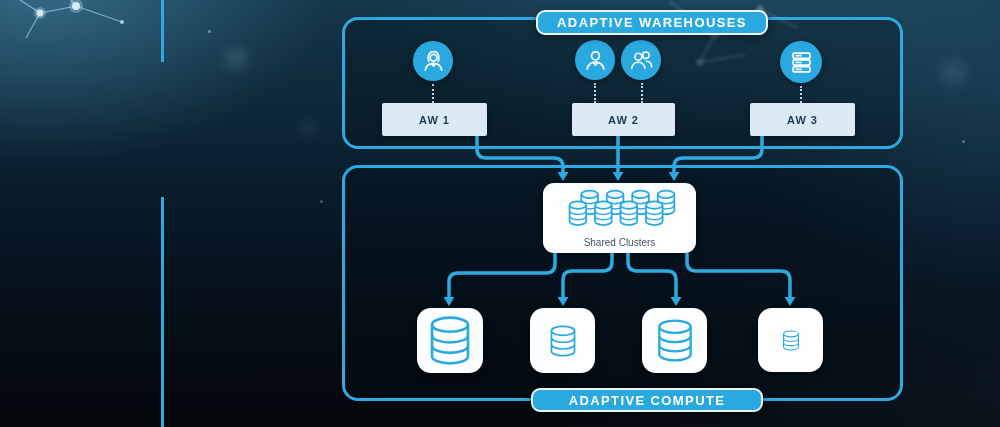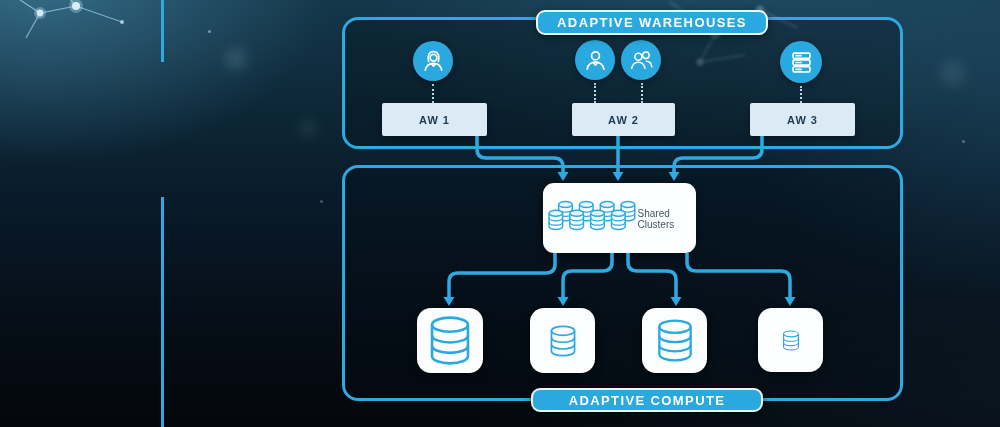--- a/index.html
+++ b/index.html
@@ -54,21 +54,21 @@
     background:#dceaf5;border-radius:2px;z-index:3;
     display:flex;align-items:center;justify-content:center;
     color:#1d3a52;font-weight:bold;font-size:11px;letter-spacing:1px;
     box-shadow:0 2px 6px rgba(0,0,0,0.35);
     width:105px;height:33px;top:103px;
   }
   
   .card{
     background:#fcfeff;border-radius:11px;z-index:4;
     box-shadow:0 3px 10px rgba(0,0,0,0.45);
-    display:flex;flex-direction:row;align-items:center;justify-content:center;
+    display:flex;flex-direction:column;align-items:center;justify-content:center;
   }
   .card.shared{left:543px;top:183px;width:153px;height:70px;}
   .card .clabel{color:#44565f;font-size:10px;margin-top:2px;}
   .cnode{width:66px;height:65px;top:308px;border-radius:14px;}
   svg{display:block;}
   .conn{position:absolute;left:0;top:0;z-index:5;pointer-events:none;}
   .constellation{opacity:0.95;}
   .constellation-faint{opacity:0.35;filter:blur(1.5px);}
 </style>
 </head>

